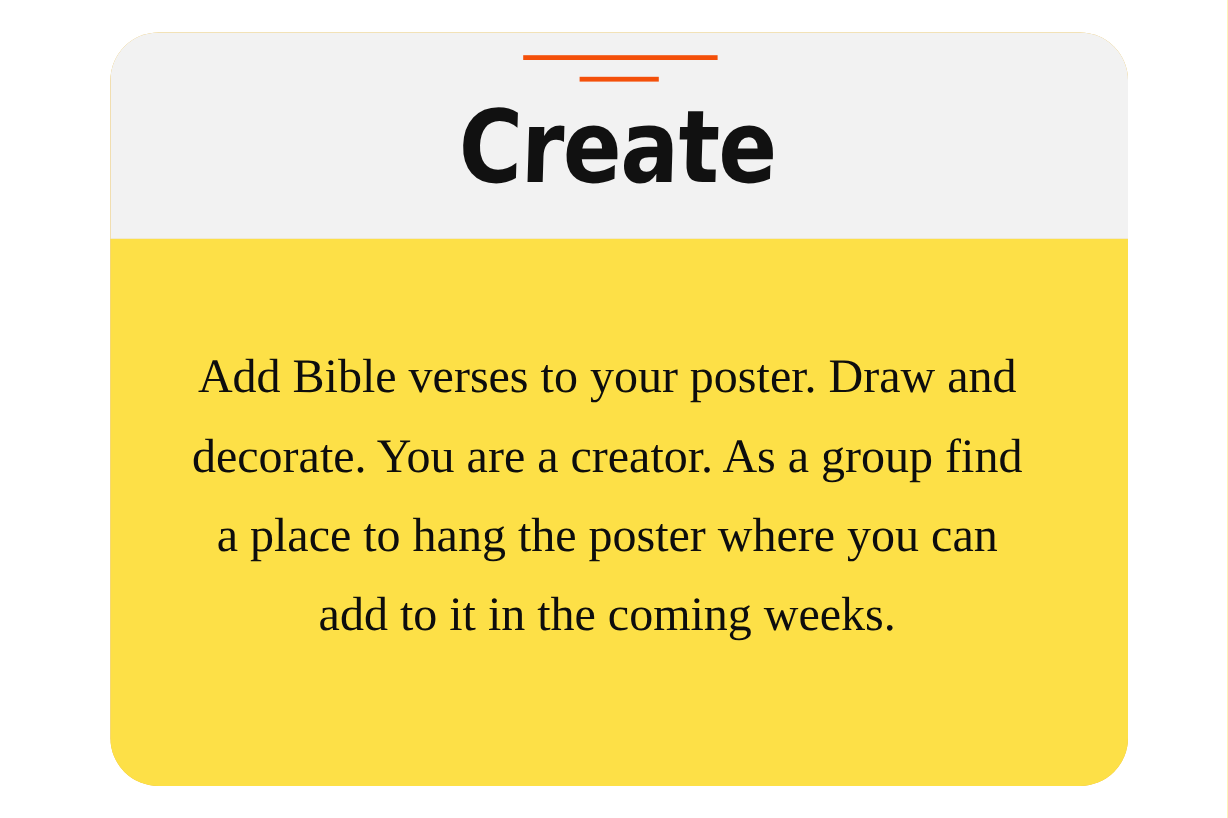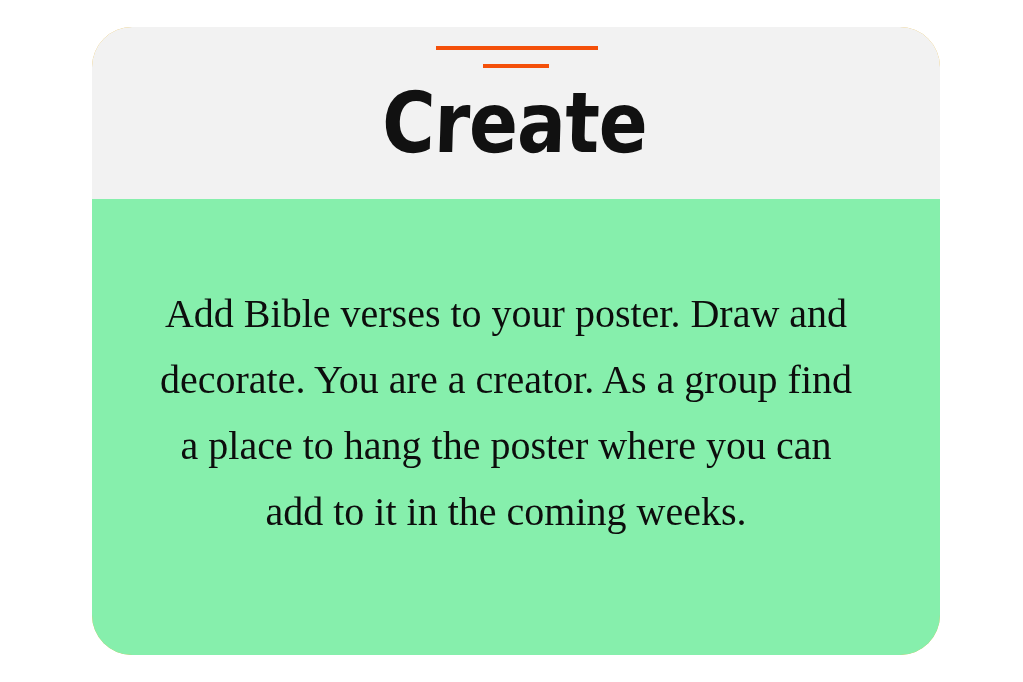--- a/index.html
+++ b/index.html
@@ -77,21 +77,21 @@
     line-height: 92px;
     letter-spacing: -1px;
     transform: scaleX(0.86) skewX(-2deg);
     transform-origin: center top;
     white-space: nowrap;
   }
 
   
   .card-body {
     flex: 1 1 auto;
-    background: #86efac;
+    background: #fde047;
     display: flex;
     align-items: flex-start;
     justify-content: center;
     padding: 42px 80px 0 60px;
     box-sizing: border-box;
   }
 
   .body-text {
     width: 726px;
     text-align: center;

